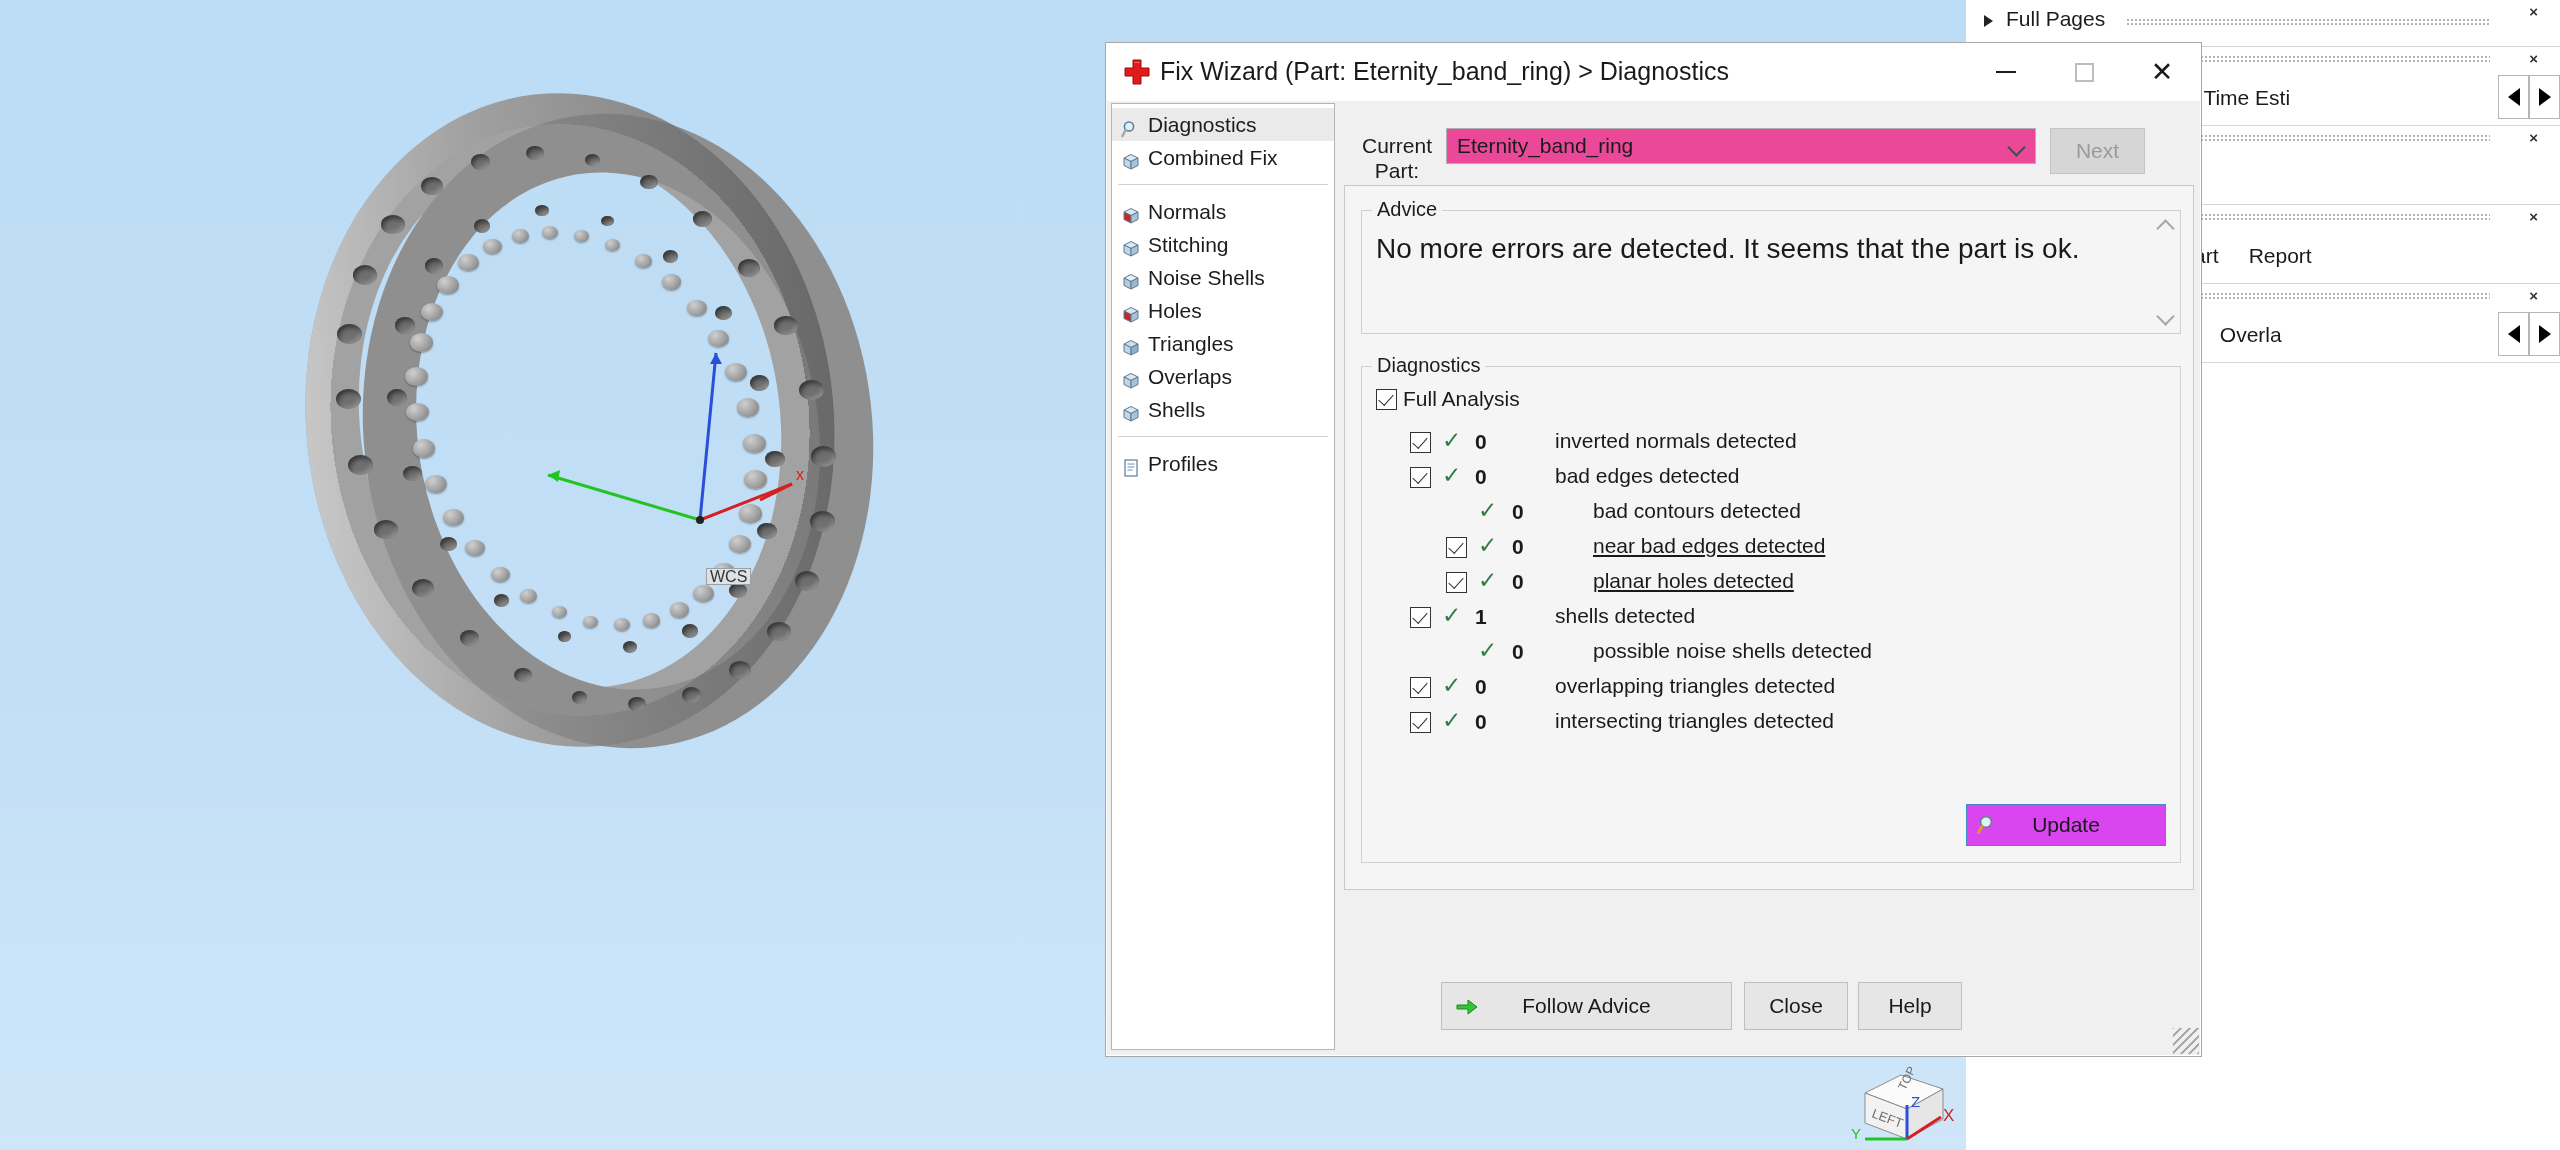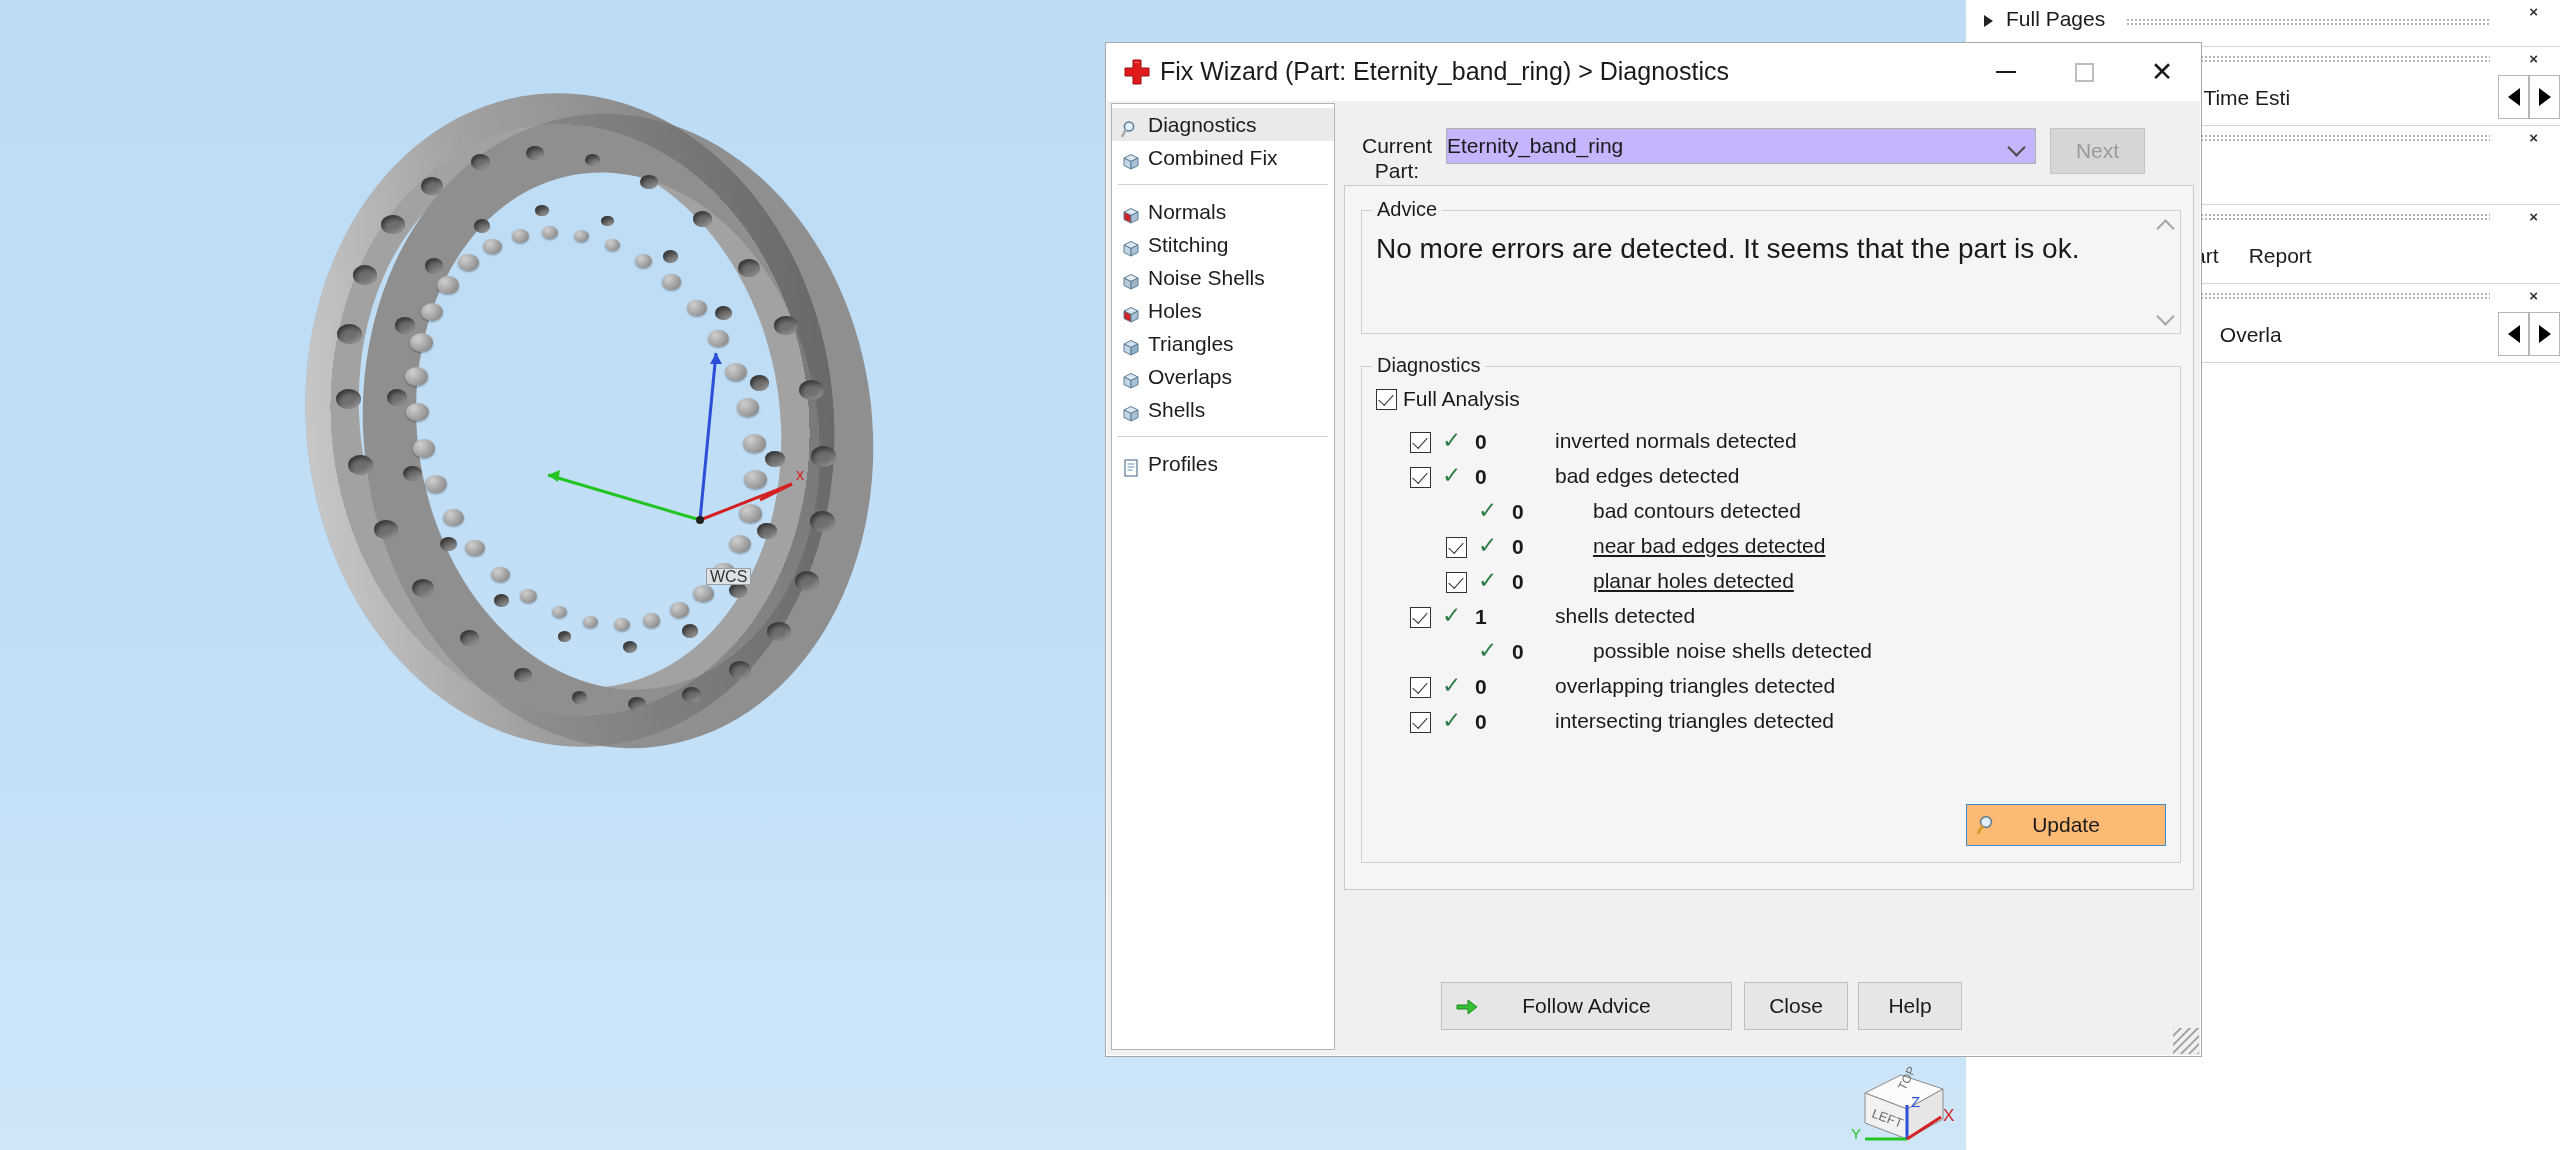--- a/index.html
+++ b/index.html
@@ -76,23 +76,23 @@
   .gl-close{font-size:27px;color:#1a1a1a;line-height:1;font-family:"Liberation Sans",sans-serif;}
   
   #sidebar{position:absolute;left:5px;top:60px;width:224px;height:947px;background:#ffffff;
      border:1px solid #b4b4b4;box-sizing:border-box;padding-top:4px;}
   .nav{font-size:21px;color:#1c1c1c;}
   .nav-item{position:relative;height:33px;line-height:33px;padding-left:36px;white-space:nowrap;cursor:pointer;}
   .nav-item.sel{background:#eaeaea;}
   .nav-ico{position:absolute;left:9px;top:7px;width:20px;height:20px;}
   .nav-sep{height:1px;background:#cfcfcf;margin:10px 6px;}
   .cp-label{position:absolute;left:248px;top:90px;width:86px;font-size:21px;color:#1c1c1c;line-height:25px;text-align:center;}
-  #partselect{position:absolute;left:340px;top:85px;width:590px;height:36px;background:#c4b5fd;
+  #partselect{position:absolute;left:340px;top:85px;width:590px;height:36px;background:#ec4899;
      border:1px solid #b0b0b0;box-sizing:border-box;font-size:21px;color:#1a1a1a;
-     line-height:34px;cursor:pointer;}
+     line-height:34px;padding-left:10px;cursor:pointer;}
   .ddarrow{position:absolute;right:12px;top:12px;width:11px;height:11px;border-right:2px solid #4a4a4a;
      border-bottom:2px solid #4a4a4a;transform:rotate(45deg);}
   #btnNext{position:absolute;left:944px;top:85px;width:95px;height:46px;background:#d6d6d6;
      border:1px solid #c3c3c3;box-sizing:border-box;color:#9a9a9a;font-size:21px;
      display:flex;align-items:center;justify-content:center;}
   #content{position:absolute;left:238px;top:142px;width:850px;height:705px;background:#f5f5f5;
      border:1px solid #c9c9c9;box-sizing:border-box;}
   
   .group{position:absolute;border:1px solid #cfcfcf;background:transparent;}
   .group-title{position:absolute;top:-13px;left:10px;background:#f5f5f5;padding:0 5px;font-size:20px;color:#1c1c1c;}
@@ -112,21 +112,21 @@
   .rows{position:absolute;left:0;top:58px;width:100%;}
   .row{position:relative;height:35px;}
   .row .cbx{position:absolute;top:7px;}
   .gchk{position:absolute;top:4px;font-size:23px;color:#2f7d46;font-weight:bold;line-height:23px;}
   .cnt{position:absolute;top:5px;font-size:21px;color:#1a1a1a;font-weight:bold;}
   .lbl{position:absolute;top:4px;font-size:21px;color:#1a1a1a;white-space:nowrap;}
   
   .lvl1 .cbx{left:48px;} .lvl1 .gchk{left:80px;} .lvl1 .cnt{left:113px;} .lvl1 .lbl{left:193px;}
   .lvl2 .cbx{left:84px;} .lvl2 .gchk{left:116px;} .lvl2 .cnt{left:150px;} .lvl2 .lbl{left:231px;text-decoration:underline;}
   .lvl2n .gchk{left:116px;} .lvl2n .cnt{left:150px;} .lvl2n .lbl{left:231px;}
-  #btnUpdate{position:absolute;right:14px;bottom:16px;width:200px;height:42px;background:#fdba74;
+  #btnUpdate{position:absolute;right:14px;bottom:16px;width:200px;height:42px;background:#d946ef;
      border:1px solid #3f8ccd;box-sizing:border-box;display:flex;align-items:center;justify-content:center;
      font-size:21px;color:#1a1a1a;cursor:pointer;}
   .upd-ico{position:absolute;left:10px;top:9px;width:22px;height:22px;}
   
   .btn{position:absolute;background:#e6e6e6;border:1px solid #bfbfbf;box-sizing:border-box;
      display:flex;align-items:center;justify-content:center;font-size:21px;color:#1a1a1a;cursor:pointer;}
   .dlgbottom{position:absolute;left:0;top:925px;width:100%;height:88px;}
   #btnFollowAdvice{left:335px;top:14px;width:291px;height:48px;}
   #btnClose2{left:638px;top:14px;width:104px;height:48px;}
   #btnHelp{left:752px;top:14px;width:104px;height:48px;}

